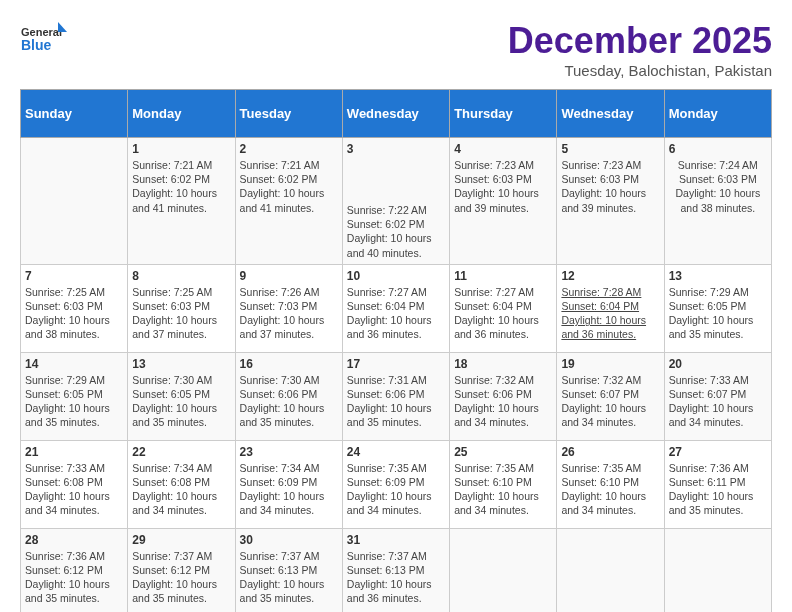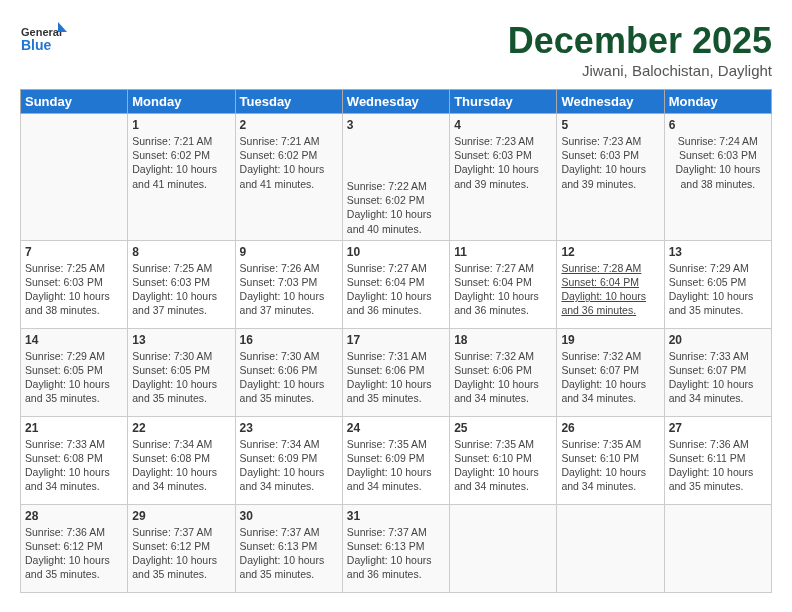--- a/index.html
+++ b/index.html
@@ -20,36 +20,36 @@
       display: flex;
       align-items: center;
       gap: 4px;
     }
     .title-block {
       text-align: right;
     }
     .month-title {
       font-size: 36px;
       font-weight: bold;
-      color: #14532d;
+      color: #4c1d95;
     }
     .location {
       font-size: 15px;
       color: #555;
     }
     table {
       width: 100%;
       border-collapse: collapse;
       table-layout: fixed;
     }
     thead tr th {
       background-color: #2176d2;
       color: #fff;
       font-size: 13px;
-      padding: 4px 4px;
+      padding: 16px 4px;
       text-align: left;
       border: 1px solid #aaa;
     }
     tbody tr td {
       vertical-align: top;
       font-size: 11px;
       color: #333;
       padding: 4px 4px;
       border: 1px solid #ccc;
       min-height: 80px;
@@ -79,21 +79,21 @@
 <div class="header">
   <div class="logo">
   <svg width="50" height="45" viewBox="0 0 50 45">
     <text x="1" y="16" font-family="Arial" font-size="11" font-weight="bold" fill="#333">General</text>
     <text x="1" y="30" font-family="Arial" font-size="14" font-weight="bold" fill="#2176d2">Blue</text>
     <polygon points="38,2 47,12 38,12" fill="#2176d2"></polygon>
   </svg>
 </div>
   <div class="title-block">
     <div class="month-title">December 2025</div>
-    <div class="location">Jiwani, Balochistan, Daylight</div>
+    <div class="location">Tuesday, Balochistan, Pakistan</div>
   </div>
 </div>
 
 <table>
   <thead>
     <tr>
     <th>Sunday</th>
         <th>Monday</th>
         <th>Tuesday</th>
         <th>Wednesday</th>

